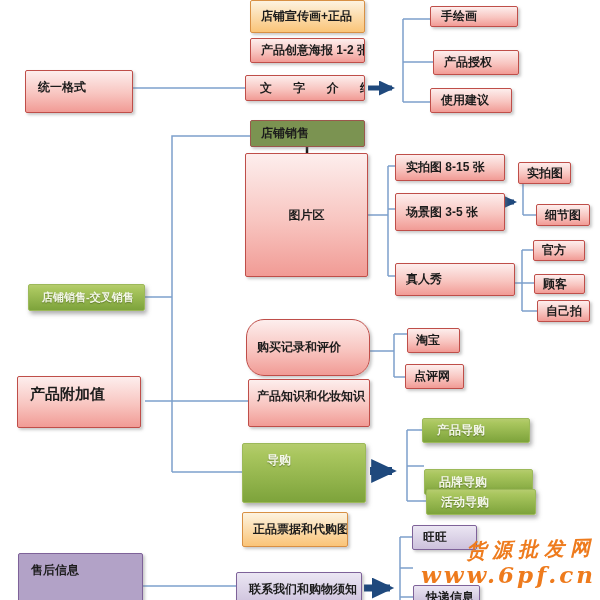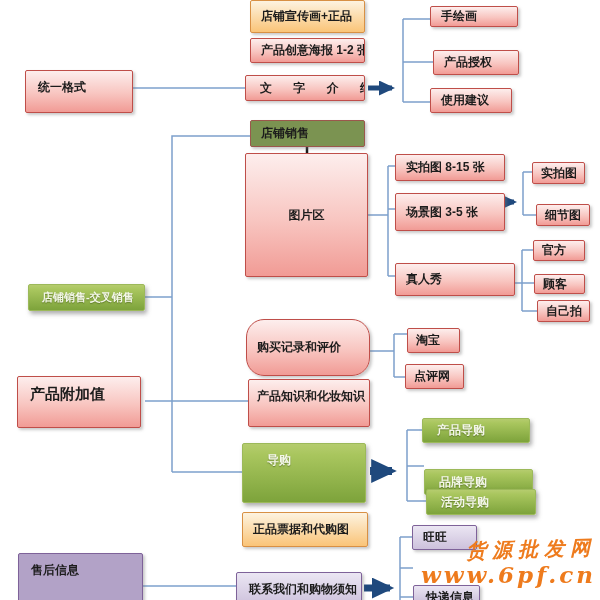--- a/index.html
+++ b/index.html
@@ -114,37 +114,37 @@
   <div class="box pink topleft" style="left:25px;top:70px;width:108px;height:43px;">统一格式</div>
   <div class="box pink" style="left:430px;top:6px;width:88px;height:21px;">手绘画</div>
   <div class="box pink" style="left:433px;top:50px;width:86px;height:25px;">产品授权</div>
   <div class="box pink" style="left:430px;top:88px;width:82px;height:25px;">使用建议</div>
 
   <div class="box olive" style="left:250px;top:120px;width:115px;height:27px;">店铺销售</div>
   <div class="box pink centerboth" style="left:245px;top:153px;width:123px;height:124px;">图片区</div>
   <div class="box pink" style="left:395px;top:154px;width:110px;height:27px;">实拍图 8-15 张</div>
   <div class="box pink" style="left:395px;top:193px;width:110px;height:38px;">场景图 3-5 张</div>
   <div class="box pink" style="left:395px;top:263px;width:120px;height:33px;">真人秀</div>
-  <div class="box pink" style="left:532px;top:162px;width:53px;height:22px;padding-left:8px;">实拍图</div>
+  <div class="box pink" style="left:518px;top:162px;width:53px;height:22px;padding-left:8px;">实拍图</div>
   <div class="box pink" style="left:536px;top:204px;width:54px;height:22px;padding-left:8px;">细节图</div>
   <div class="box pink" style="left:533px;top:240px;width:52px;height:21px;padding-left:8px;">官方</div>
   <div class="box pink" style="left:534px;top:274px;width:51px;height:20px;padding-left:8px;">顾客</div>
   <div class="box pink" style="left:537px;top:300px;width:53px;height:22px;padding-left:8px;">自己拍</div>
 
   <div class="box green small" style="left:28px;top:284px;width:117px;height:27px;padding-left:13px;font-size:11px;">店铺销售-交叉销售</div>
   <div class="box pink topleft big" style="left:17px;top:376px;width:124px;height:52px;">产品附加值</div>
   <div class="box pink" style="left:246px;top:319px;width:124px;height:57px;border-radius:18px;">购买记录和评价</div>
   <div class="box pink" style="left:407px;top:328px;width:53px;height:25px;padding-left:8px;">淘宝</div>
   <div class="box pink" style="left:405px;top:364px;width:59px;height:25px;padding-left:8px;">点评网</div>
   <div class="box pink topleft" style="left:248px;top:379px;width:122px;height:48px;padding-left:8px;">产品知识和化妆知识</div>
   <div class="box green topleft" style="left:242px;top:443px;width:124px;height:60px;padding-left:24px;">导购</div>
   <div class="box green" style="left:422px;top:418px;width:108px;height:25px;padding-left:14px;">产品导购</div>
   <div class="box green" style="left:424px;top:453px;width:109px;height:26px;padding-left:14px;margin-top:16px;">品牌导购</div>
   <div class="box green" style="left:426px;top:489px;width:110px;height:26px;padding-left:14px;">活动导购</div>
-  <div class="box orange" style="left:242px;top:512px;width:126px;height:35px;">正品票据和代购图</div>
+  <div class="box orange" style="left:242px;top:512px;width:106px;height:35px;">正品票据和代购图</div>
 
   <div class="box purple topleft" style="left:18px;top:553px;width:125px;height:55px;">售后信息</div>
   <div class="box lavender topleft" style="left:236px;top:572px;width:126px;height:34px;">联系我们和购物须知</div>
   <div class="box lavender" style="left:412px;top:525px;width:65px;height:25px;">旺旺</div>
   <div class="box lavender topleft" style="left:413px;top:585px;width:67px;height:18px;padding-top:3px;">快递信息</div>
 
   <div class="wm" id="wm1">货源批发网</div>
   <div class="wm" id="wm2">www.6pf.cn</div>
 
 </div>

